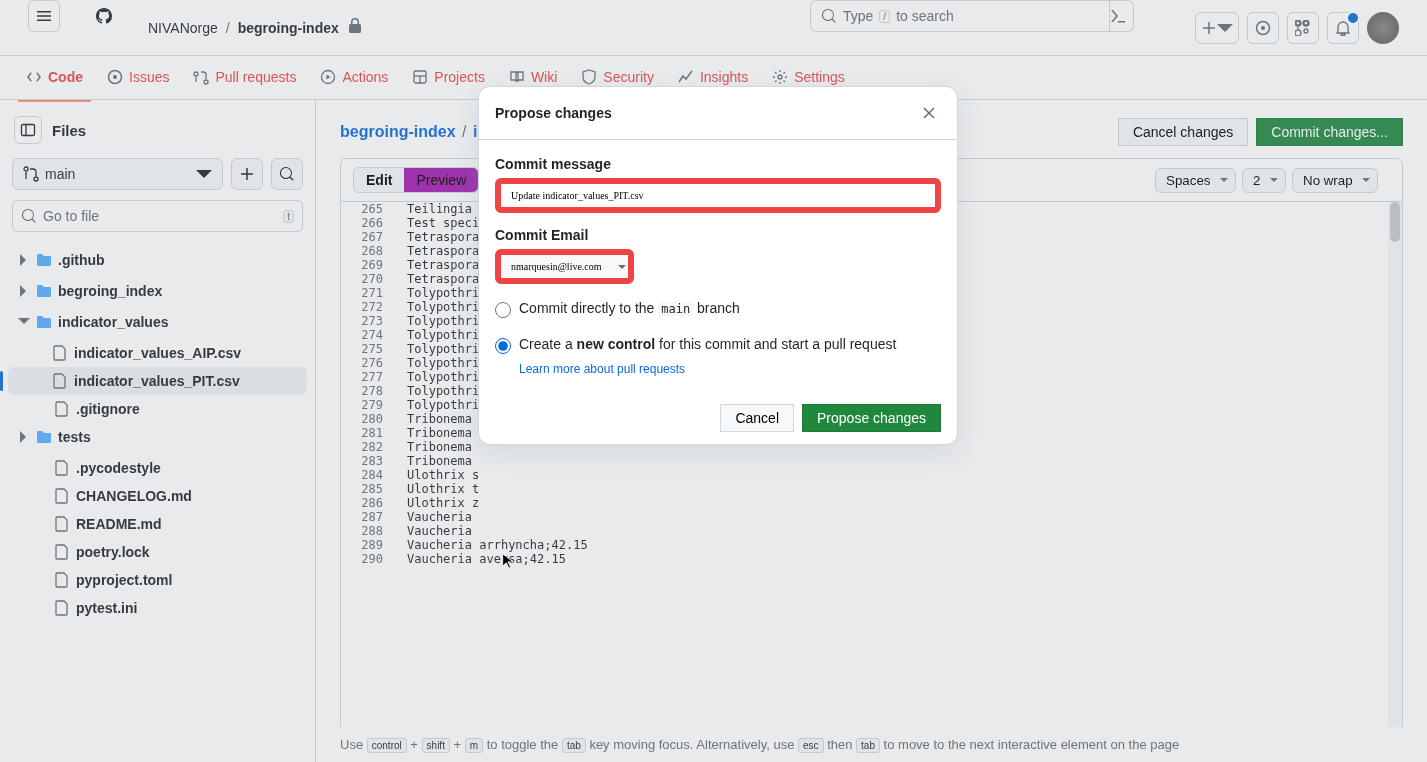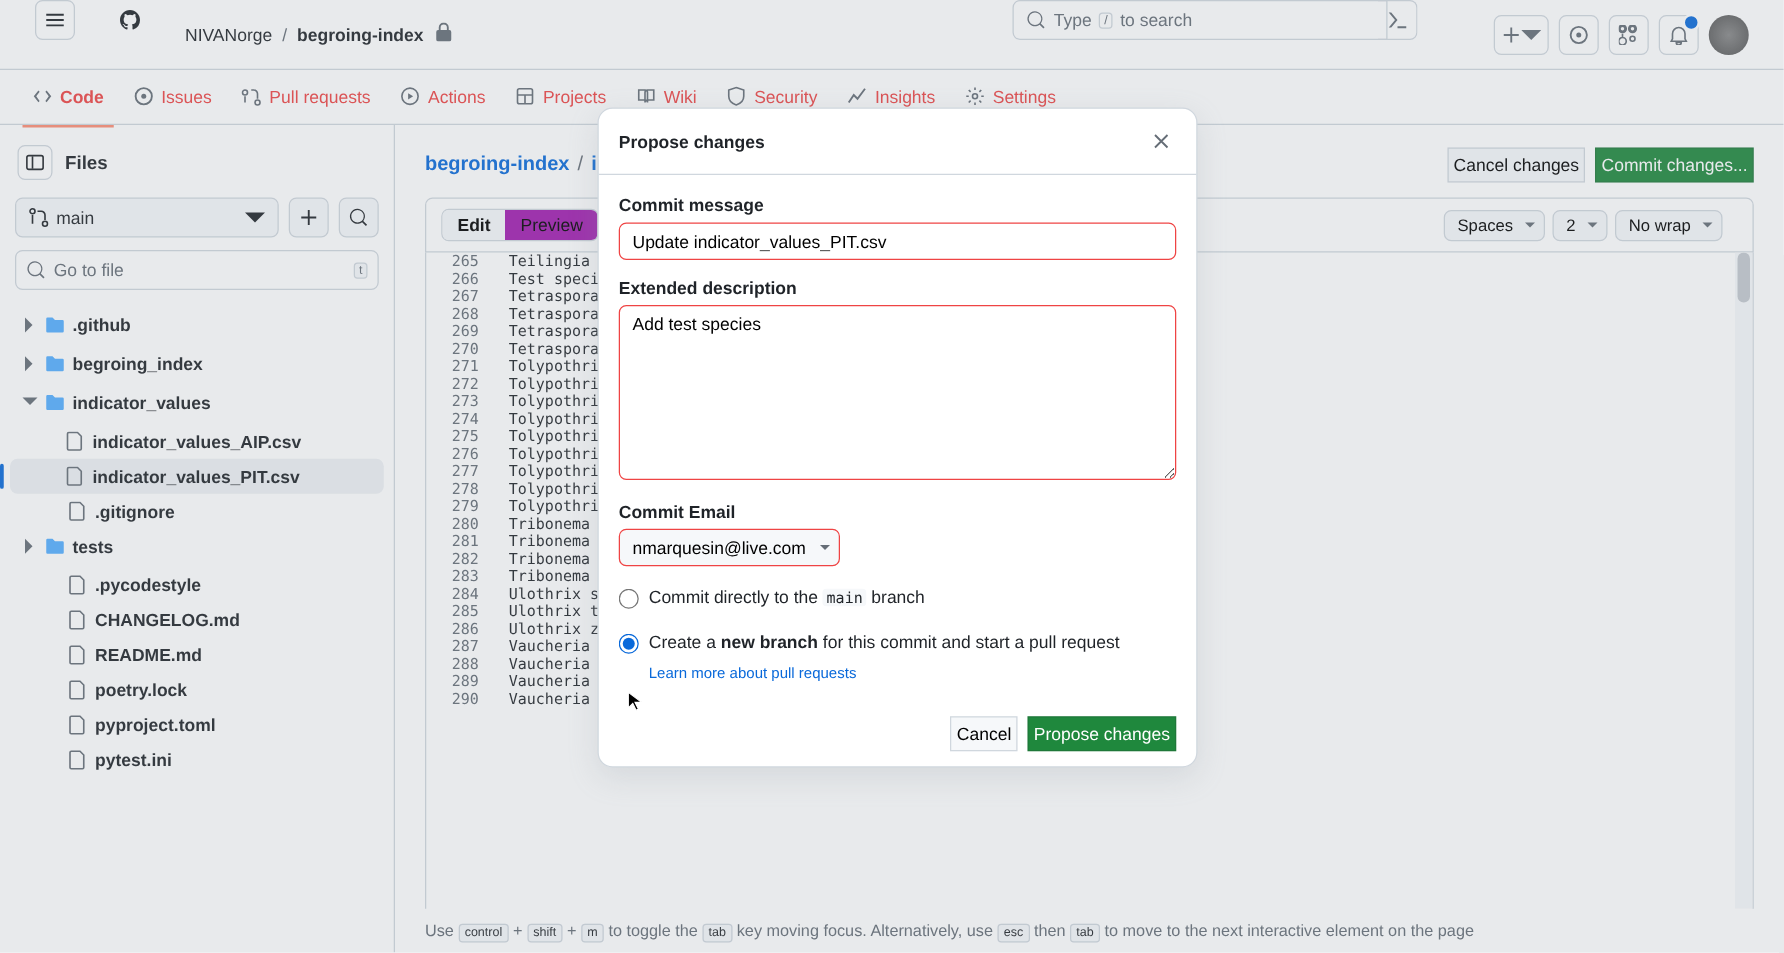--- a/index.html
+++ b/index.html
@@ -115,21 +115,21 @@
   
   .content { flex: 1; display: flex; flex-direction: column; }
   .content-top {
     display: flex; align-items: center; padding: 18px 24px 12px; gap: 6px;
   }
   .crumb a { color: #0969da; text-decoration: none; font-weight:600; }
   .crumb { font-size: 16px; }
   .crumb .sep { color: #656d76; margin: 0 2px; }
   .top-actions { margin-left: auto; display: flex; gap: 8px; }
   .btn {
-    padding: 5px 4px; border: 1px solid #d0d7de; border-radius: 0; background: #f6f8fa;
+    padding: 5px 14px; border: 1px solid #d0d7de; border-radius: 0; background: #f6f8fa;
     font-size: 14px; cursor: pointer;
   }
   .btn-primary { background: #1f883d; color: #fff; border-color: rgba(31,35,40,.15); }
   .toolbar {
     display: flex; align-items: center; padding: 8px 24px 8px 12px; gap: 8px; border-top: 1px solid #d0d7de;
     border-bottom: 1px solid #d0d7de; margin: 0 24px;
     border-left:1px solid #d0d7de; border-right:1px solid #d0d7de;
     border-radius:6px 6px 0 0;
   }
   .seg { display: flex; border: 1px solid #d0d7de; border-radius: 6px; overflow: hidden;}
@@ -168,22 +168,22 @@
   .modal {
     position: absolute; width: 480px; left: 478px; top: 86px; background: #fff;
     border: 1px solid #d0d7de; border-radius: 12px; box-shadow: 0 8px 24px rgba(140,149,159,.2);
   }
   .modal-head { display:flex; align-items:center; padding: 14px 16px; border-bottom:1px solid #d0d7de;}
   .modal-head h3{font-size:14px; font-weight:600;}
   .modal-head .close{margin-left:auto; cursor:pointer; color:#656d76; width:24px; height:24px; display:flex; align-items:center; justify-content:center; border-radius:4px;}
   .modal-body{ padding: 16px; display:flex; flex-direction:column; gap:14px;}
   .field label{font-weight:600; display:block; margin-bottom:6px; font-size:14px;}
   .field input[type=text], .field textarea, .field select{
-    width:100%; border:1px solid #ef4444; border-radius:6px; padding:6px 10px; font-size:14px;
-    font-family:Liberation Sans, sans-serif;
+    width:100%; border:6px solid #ef4444; border-radius:6px; padding:6px 10px; font-size:10px;
+    font-family:Liberation Serif, serif;
   }
   .field textarea{height:140px; resize:vertical;}
   .field .emailsel{width:auto; padding-right:26px;}
   .radio-row{display:flex; gap:8px; align-items:flex-start; padding:2px 0;}
   .radio-row input{margin-top:2px; width:16px; height:16px; accent-color:#0969da;}
   .radio-row .lbl{font-size:14px;}
   .branch-mono{font-family: ui-monospace,monospace; background:#f6f8fa; padding:0 3px; border-radius:3px; font-size:12px;}
   .learn{color:#0969da; font-size:12px; margin-left:24px; margin-top:-8px;}
   .branch-input-row{margin-left:20px; display:flex; align-items:center; gap:8px; border:1px solid #d0d7de; border-radius:6px; padding:5px 10px;}
   .modal-foot{display:flex; justify-content:flex-end; gap:8px; padding: 12px 16px;}
@@ -643,41 +643,37 @@
           <path d="M3 3l10 10M13 3L3 13" stroke="currentColor" stroke-width="1.5"></path>
         </svg>
     </div>
   </div>
   <div class="modal-body">
     <div class="field">
       <label>Commit message</label>
       <input type="text" value="Update indicator_values_PIT.csv" style="">
     </div>
     <div class="field">
-      <label>Extended description</label>
-      <textarea id="desc-ta" style="">Add test species</textarea>
-    </div>
-    <div class="field">
       <label>Commit Email</label>
       <span class="selwrap" style="display:inline-block;">
         <select class="sel emailsel">
           <option>nmarquesin@live.com</option>
         </select>
       </span>
     </div>
     <div class="radio-row">
       <input type="radio" name="branchmode" style="">
       <span class="lbl">
         <span>Commit directly to the </span><span class="branch-mono">main</span><span> branch</span>
       </span>
     </div>
     <div class="radio-row">
       <input type="radio" name="branchmode" checked="" style="">
       <span class="lbl">
-        <span>Create a </span><b>new branch</b><span> for this commit and start a pull request</span>
+        <span>Create a </span><b>new control</b><span> for this commit and start a pull request</span>
       </span>
     </div>
     <a class="learn">Learn more about pull requests</a>
   </div>
   <div class="modal-foot">
     <button class="btn">Cancel</button>
     <button class="btn btn-primary">Propose changes</button>
   </div>
 </div>
 

